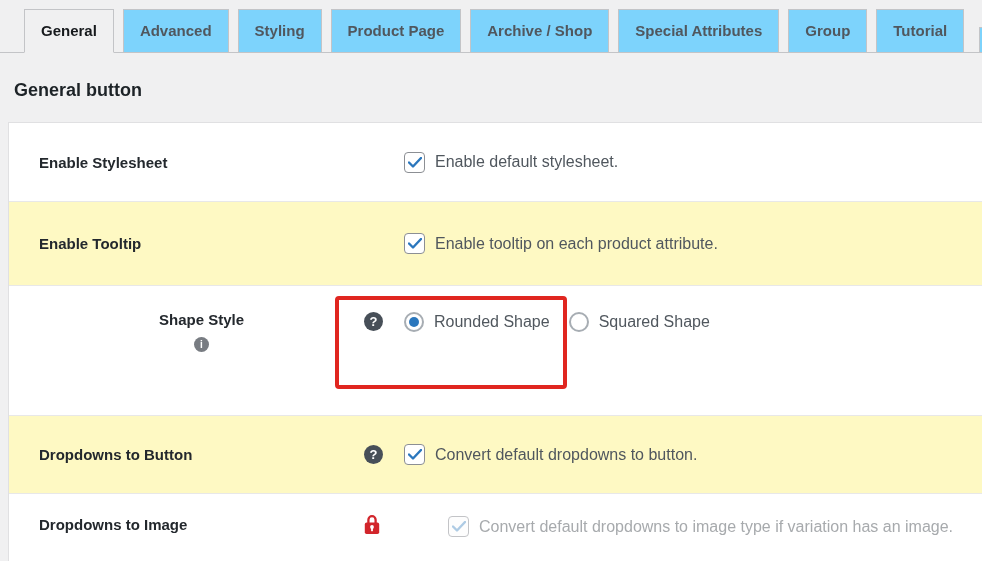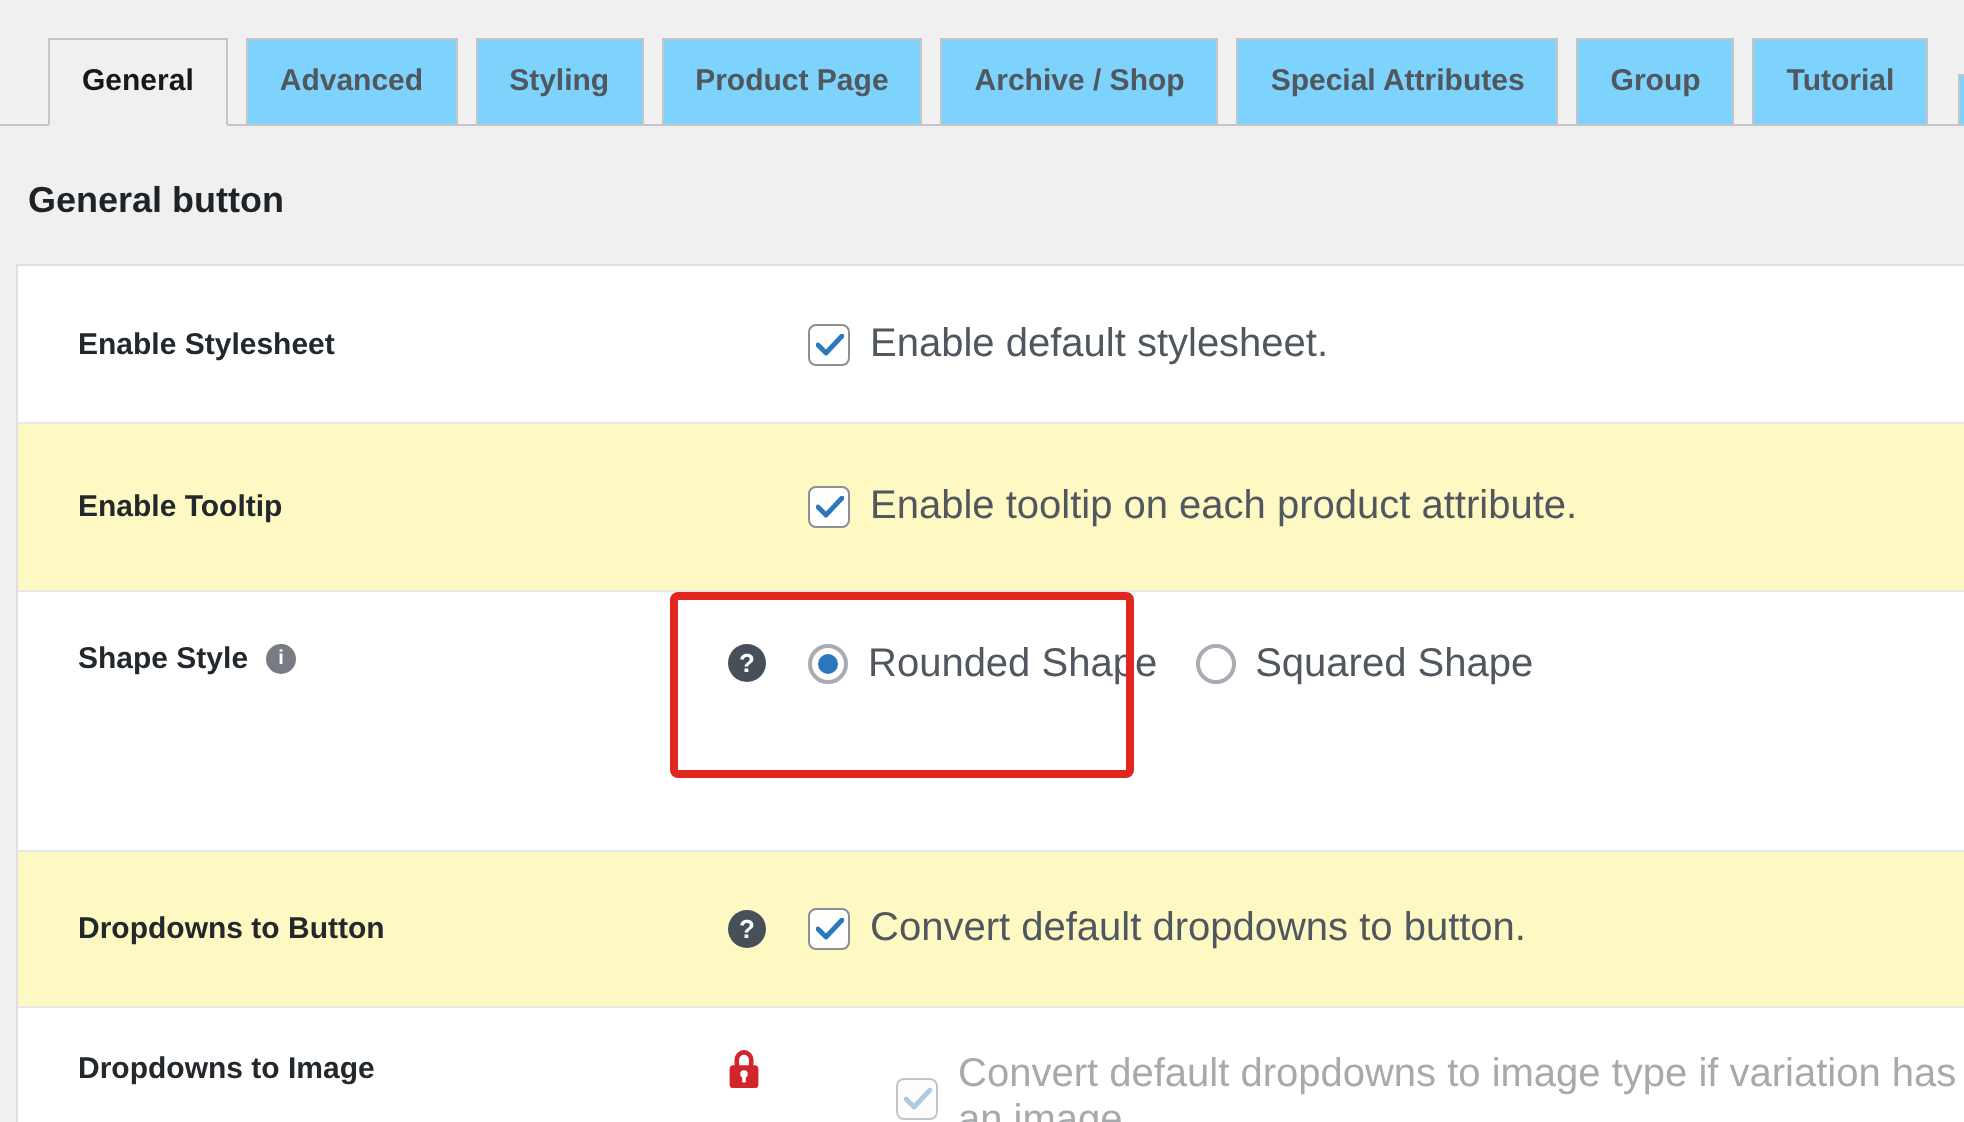--- a/index.html
+++ b/index.html
@@ -8,21 +8,21 @@
     font-family:"Liberation Sans", sans-serif;
     background:#f0f0f1;
     overflow:hidden;
     position:relative;
     color:#3c434a;
   }
   
   .tabbar {
     display:flex;
     align-items:flex-end;
-    padding:19px 0 0 24px;
+    padding:9px 0 0 24px;
     border-bottom:1px solid #c3c4c7;
     white-space:nowrap;
   }
   .tab {
     display:inline-block;
     flex:0 0 auto;
     padding:12px 16px;
     margin-right:9px;
     background:#7dd3fc;
     border:1px solid #c3c4c7;
@@ -70,21 +70,21 @@
     font-size:15px;
     font-weight:600;
     color:#23282d;
     display:flex;
     align-items:center;
     gap:9px;
   }
   .row-value {
     display:flex;
     align-items:center;
-    font-size:20px;
+    font-size:16px;
     color:#50575e;
   }
   .row-value.disabled { color:#a7aaad;padding-left:44px; }
   .icon-slot {
     width:40px;
     flex:0 0 40px;
     display:flex;
     align-items:center;
   }
   
@@ -148,21 +148,21 @@
   .radio .dot {
     width:10px; height:10px;
     border-radius:50%;
     background:#2b77bd;
     display:none;
   }
   .radio.selected .dot { display:block; }
   .radio-option { display:flex; align-items:center; height:28px; cursor:pointer; }
   .radio-group { display:flex; flex-direction:row; gap:19px; }
   .row.radio-row { align-items:flex-start; padding-top:22px; min-height:130px; }
-  .row.radio-row .row-label { margin-top:3px; }
+  .row.radio-row .row-label { margin-top:3px;flex-direction:column; }
   .row.last { min-height:120px; align-items:flex-start; padding-top:22px; }
   
   .annotation-rect {
     position:absolute;
     left:335px; top:296px;
     width:232px; height:93px;
     border:4px solid #e02620;
     border-radius:4px;
     pointer-events:none;
     z-index:5;

